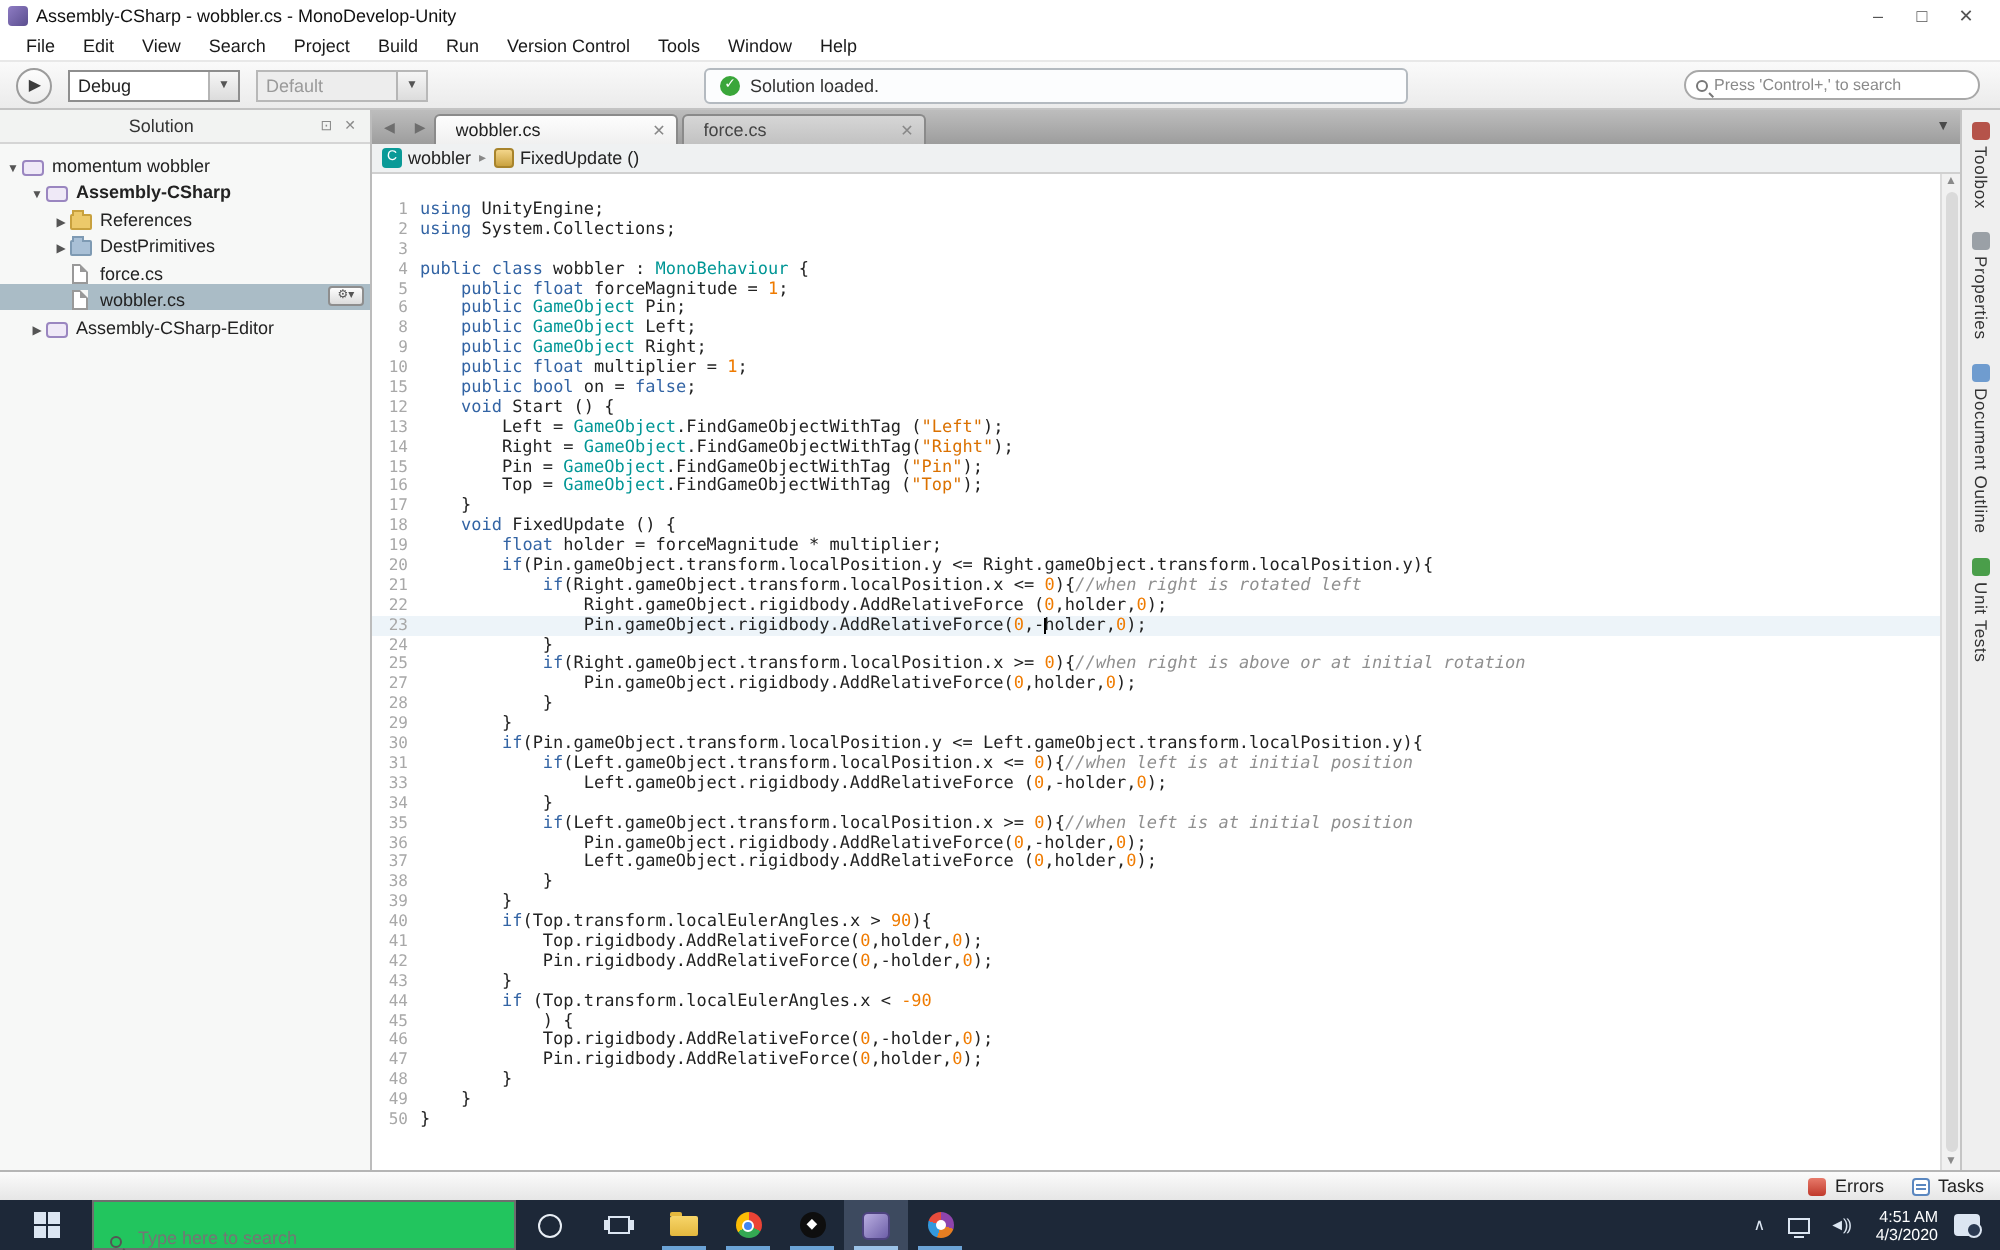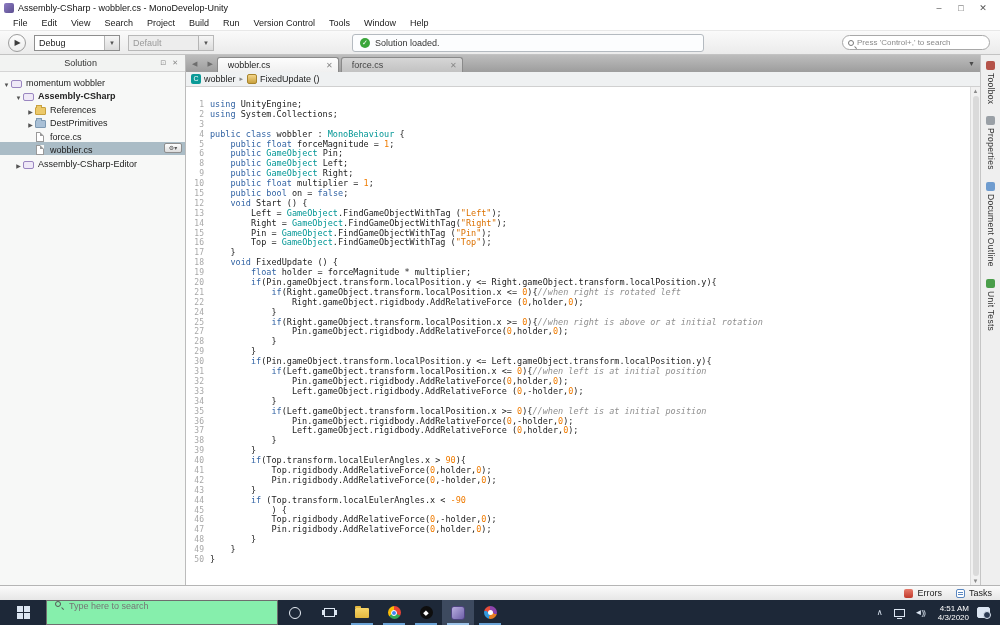--- a/index.html
+++ b/index.html
@@ -106,21 +106,21 @@
   .sb-icon { width:9px; height:9px; border-radius:2px; margin-right:4px; }
   .sb-icon.errors { background:linear-gradient(#e77a6a,#c0392b); }
   .sb-icon.tasks { background:#fff; border:1px solid #5a87c0; position:relative; }
   .sb-icon.tasks::after { content:""; position:absolute; left:1px; top:2px; width:5px; height:1px; background:#5a87c0; box-shadow:0 2px 0 #5a87c0; }
 
   
   .taskbar { position:absolute; top:600px; left:0; right:0; height:25px; background:var(--taskbar-bg,#1d2838); display:flex; align-items:stretch; }
   .tb-start { width:46px; display:flex; align-items:center; justify-content:center; }
   .win-logo { display:grid; grid-template-columns:6px 6px; grid-template-rows:6px 6px; gap:1px; }
   .win-logo i { background:#dce6f2; }
-  .tb-search { width:232px; background:#86efac; border:1px solid #6e6e6e; display:flex; align-items:flex-start; padding-left:8px; }
+  .tb-search { width:212px; background:#22c55e; border:1px solid #6e6e6e; display:flex; align-items:flex-end; padding-left:8px; }
   .tb-search .mag { border-color:#555; }
   .tb-search .mag::after { background:#555; }
   .tb-search input { font-size:9px; color:#555; padding-left:5px; }
   .tb-btn { width:34px; display:flex; align-items:center; justify-content:center; }
   .cortana-circle { width:12px; height:12px; border:1.5px solid #e8eef5; border-radius:50%; }
   .taskview-icon { width:11px; height:9px; border:1px solid #dce6f2; position:relative; }
   .taskview-icon::before { content:""; position:absolute; left:-3px; top:1px; width:2px; height:5px; background:#dce6f2; }
   .taskview-icon::after { content:""; position:absolute; right:-3px; top:1px; width:2px; height:5px; background:#dce6f2; }
   .tb-app { width:32px; display:flex; align-items:center; justify-content:center; position:relative; }
   .tb-app.open::after { content:""; position:absolute; bottom:0; left:5px; right:5px; height:2px; background:var(--taskbar-underline,#6ba3d6); }
@@ -283,28 +283,28 @@
             <div class="code-line"><span class="ln">13</span><span>        Left = <span class="c-type">GameObject</span>.FindGameObjectWithTag (<span class="c-str">"Left"</span>);</span></div>
             <div class="code-line"><span class="ln">14</span><span>        Right = <span class="c-type">GameObject</span>.FindGameObjectWithTag(<span class="c-str">"Right"</span>);</span></div>
             <div class="code-line"><span class="ln">15</span><span>        Pin = <span class="c-type">GameObject</span>.FindGameObjectWithTag (<span class="c-str">"Pin"</span>);</span></div>
             <div class="code-line"><span class="ln">16</span><span>        Top = <span class="c-type">GameObject</span>.FindGameObjectWithTag (<span class="c-str">"Top"</span>);</span></div>
             <div class="code-line"><span class="ln">17</span><span>    }</span></div>
             <div class="code-line"><span class="ln">18</span><span>    <span class="c-kw">void</span> FixedUpdate () {</span></div>
             <div class="code-line"><span class="ln">19</span><span>        <span class="c-kw">float</span> holder = forceMagnitude * multiplier;</span></div>
             <div class="code-line"><span class="ln">20</span><span>        <span class="c-kw">if</span>(Pin.gameObject.transform.localPosition.y &lt;= Right.gameObject.transform.localPosition.y){</span></div>
             <div class="code-line"><span class="ln">21</span><span>            <span class="c-kw">if</span>(Right.gameObject.transform.localPosition.x &lt;= <span class="c-num">0</span>){<span class="c-com">//when right is rotated left</span></span></div>
             <div class="code-line"><span class="ln">22</span><span>                Right.gameObject.rigidbody.AddRelativeForce (<span class="c-num">0</span>,holder,<span class="c-num">0</span>);</span></div>
+            <div class="code-line current"><span class="ln">23</span><span>                Pin.gameObject.rigidbody.AddRelativeForce(<span class="c-num">0</span>,-holder,<span class="c-num">0</span>);</span><span class="caret" style="left: calc(61ch + 24px);"></span></div>
             <div class="code-line"><span class="ln">24</span><span>            }</span></div>
             <div class="code-line"><span class="ln">25</span><span>            <span class="c-kw">if</span>(Right.gameObject.transform.localPosition.x &gt;= <span class="c-num">0</span>){<span class="c-com">//when right is above or at initial rotation</span></span></div>
             <div class="code-line"><span class="ln">27</span><span>                Pin.gameObject.rigidbody.AddRelativeForce(<span class="c-num">0</span>,holder,<span class="c-num">0</span>);</span></div>
             <div class="code-line"><span class="ln">28</span><span>            }</span></div>
             <div class="code-line"><span class="ln">29</span><span>        }</span></div>
             <div class="code-line"><span class="ln">30</span><span>        <span class="c-kw">if</span>(Pin.gameObject.transform.localPosition.y &lt;= Left.gameObject.transform.localPosition.y){</span></div>
             <div class="code-line"><span class="ln">31</span><span>            <span class="c-kw">if</span>(Left.gameObject.transform.localPosition.x &lt;= <span class="c-num">0</span>){<span class="c-com">//when left is at initial position</span></span></div>
-            <div class="code-line"><span class="ln">32</span><span>                Pin.gameObject.rigidbody.AddRelativeForce(<span class="c-num">0</span>,holder,<span class="c-num">0</span>);</span></div>
             <div class="code-line"><span class="ln">33</span><span>                Left.gameObject.rigidbody.AddRelativeForce (<span class="c-num">0</span>,-holder,<span class="c-num">0</span>);</span></div>
             <div class="code-line"><span class="ln">34</span><span>            }</span></div>
             <div class="code-line"><span class="ln">35</span><span>            <span class="c-kw">if</span>(Left.gameObject.transform.localPosition.x &gt;= <span class="c-num">0</span>){<span class="c-com">//when left is at initial position</span></span></div>
             <div class="code-line"><span class="ln">36</span><span>                Pin.gameObject.rigidbody.AddRelativeForce(<span class="c-num">0</span>,-holder,<span class="c-num">0</span>);</span></div>
             <div class="code-line"><span class="ln">37</span><span>                Left.gameObject.rigidbody.AddRelativeForce (<span class="c-num">0</span>,holder,<span class="c-num">0</span>);</span></div>
             <div class="code-line"><span class="ln">38</span><span>            }</span></div>
             <div class="code-line"><span class="ln">39</span><span>        }</span></div>
             <div class="code-line"><span class="ln">40</span><span>        <span class="c-kw">if</span>(Top.transform.localEulerAngles.x &gt; <span class="c-num">90</span>){</span></div>
             <div class="code-line"><span class="ln">41</span><span>            Top.rigidbody.AddRelativeForce(<span class="c-num">0</span>,holder,<span class="c-num">0</span>);</span></div>
             <div class="code-line"><span class="ln">42</span><span>            Pin.rigidbody.AddRelativeForce(<span class="c-num">0</span>,-holder,<span class="c-num">0</span>);</span></div>

